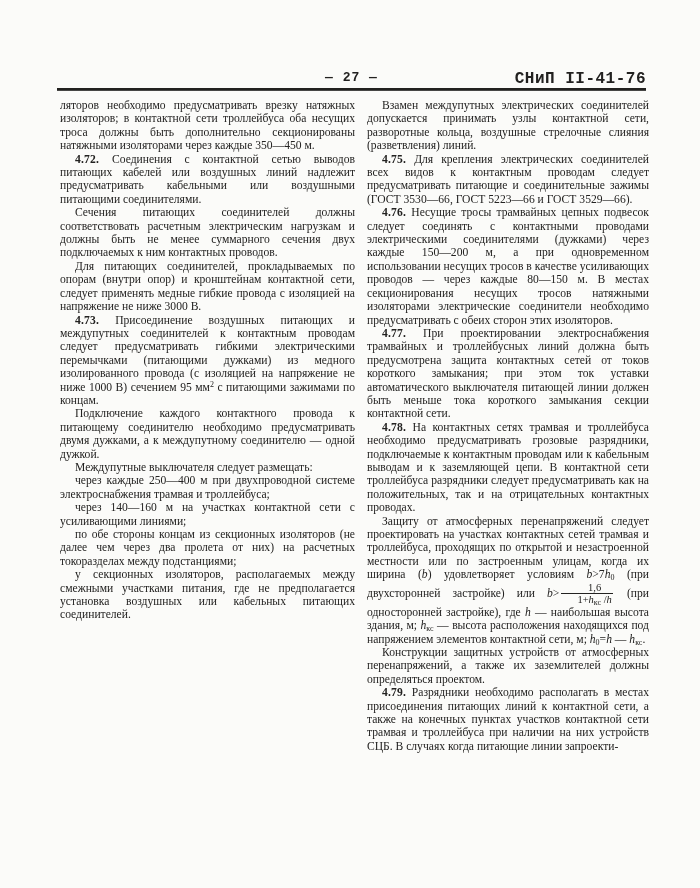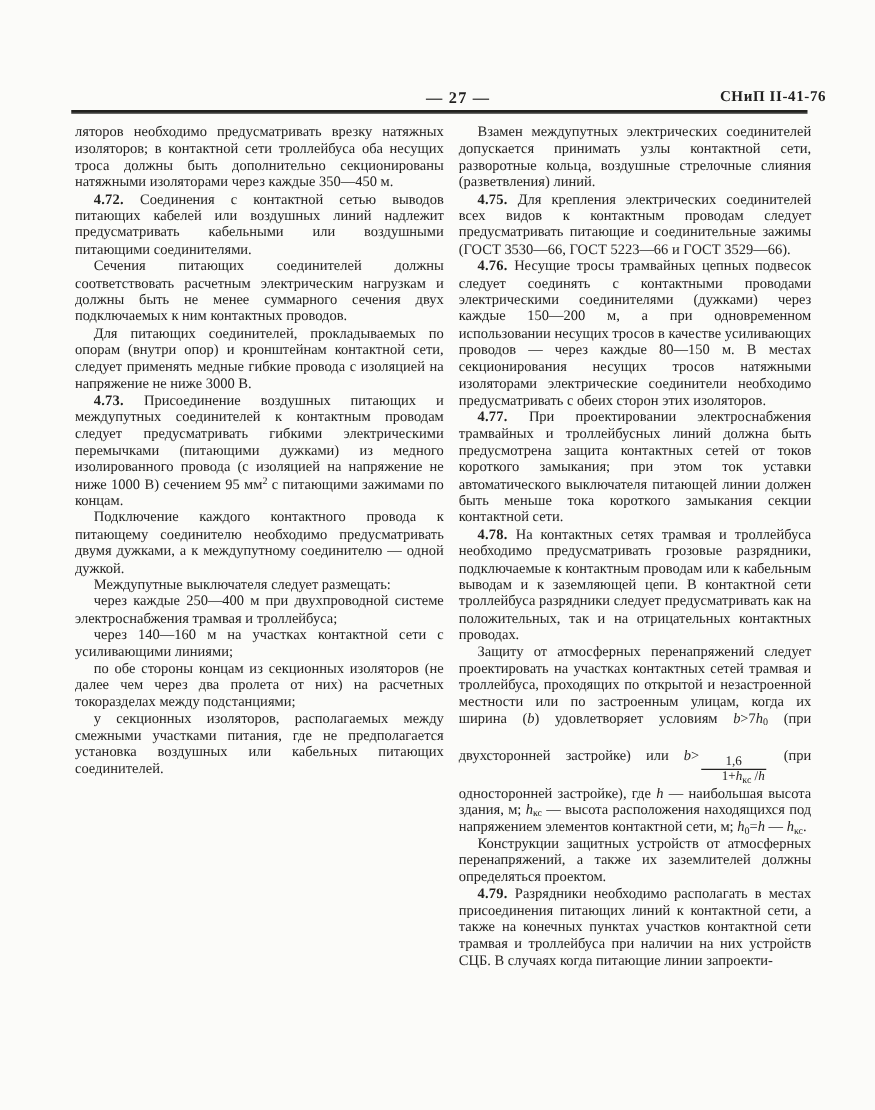--- a/index.html
+++ b/index.html
@@ -11,33 +11,34 @@
     position:relative;
     width:700px;
     height:888px;
     margin:0 auto;
     background:#fbfbf9;
     color:#222120;
     overflow:hidden;
   }
   .page-header{
     position:absolute;
-    top:70px; left:72px; width:589px; height:18px;
+    top:70px; left:57px; width:589px; height:18px;
     font-weight:bold;
     font-size:13px;
+    font-family:Liberation Mono, monospace;
   }
   .page-number{
     position:absolute; left:0; right:0;
     text-align:center;
     letter-spacing:1px;
   }
   .doc-code{
     position:absolute; right:0; top:0;
     letter-spacing:0.5px;
-    font-size:12px;
+    font-size:16px;
   }
   .header-rule{
     position:absolute;
     top:88px; left:57px; width:589px; height:3px;
     background:linear-gradient(to bottom,#22211f 0,#22211f 60%,#555 75%,#2a2927 100%);
   }
   .col{
     position:absolute;
     top:99px;
     font-size:11.6px;
@@ -50,25 +51,24 @@
   p.para{ margin:0; text-indent:15px; }
   p.para.noindent{ text-indent:0; }
   p.para b{ font-weight:bold; letter-spacing:0.2px; }
   p.para i{ font-style:italic; }
   sup,sub{ font-size:8px; line-height:0; }
   sub{ vertical-align:-2px; }
   sup{ vertical-align:4px; }
   .frac{
     display:inline-block;
     vertical-align:middle;
-    text-align:left;
+    text-align:center;
     line-height:1.1;
     font-size:10.5px;
     padding:0 2px;
-    margin-top:22px;
   }
   .frac .num{ display:block; border-bottom:1px solid #232221; padding:0 4px; }
   .frac .den{ display:block; padding:0 1px; }
 </style>
 </head>
 <body>
 
 <div class="page">
 
   <div class="page-header">

